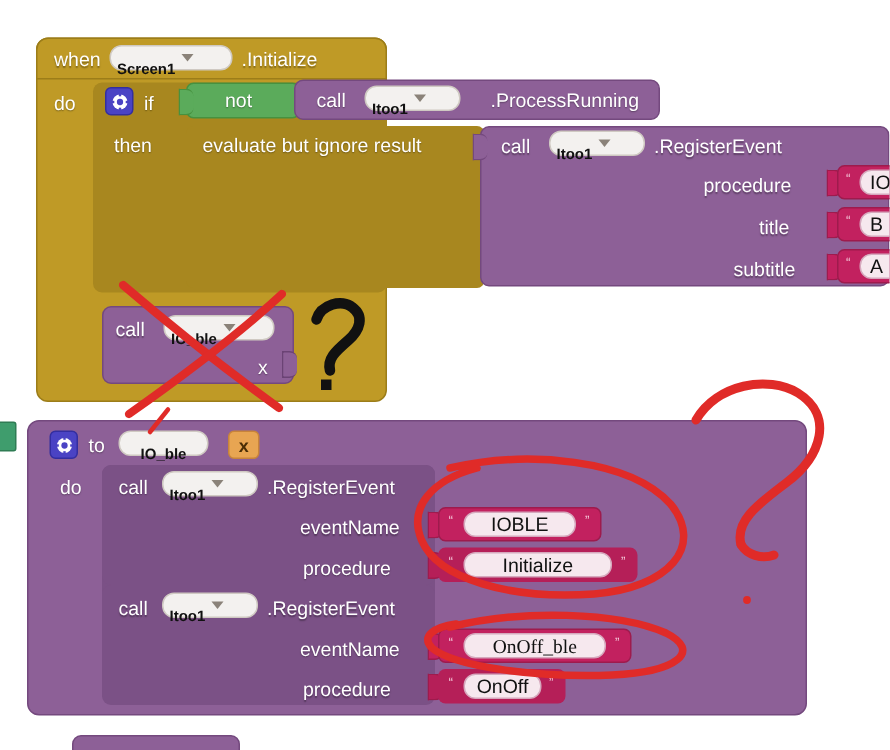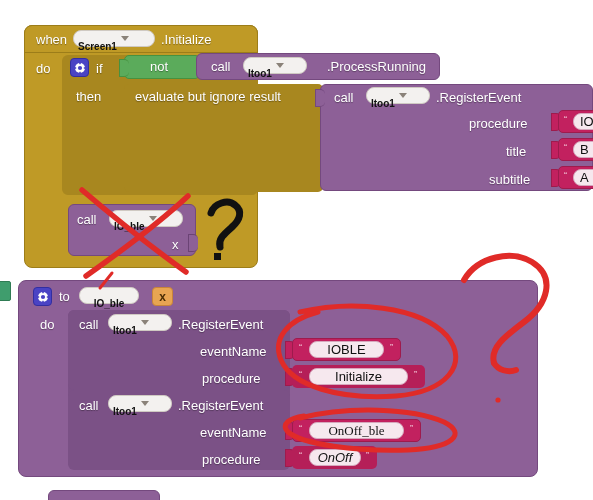--- a/index.html
+++ b/index.html
@@ -245,21 +245,21 @@
     <span class="ftxt">OnOff_ble</span>
   </div>
 
   <span class="lbl" style="left:202px;top:453px;">procedure</span>
   <div class="plug" style="left:285px;top:449px;">
     <i style="background:#b51f58;border:1px solid #9e1b4d;border-right:none;"></i>
   </div>
   <div class="blk crimson2" style="left:292px;top:446px;width:85px;height:23px;border-radius:5px;"></div>
   <span class="q" style="left:299px;top:451px;">“</span>
   <span class="q" style="left:366px;top:451px;">”</span>
-  <div class="strfield" style="left:309px;top:449px;width:52px;justify-content:center;font-style:italic;">
+  <div class="strfield" style="left:309px;top:449px;width:52px;justify-content:center;">
     <span class="ftxt">OnOff</span>
   </div>
 
   <div class="blk purple" style="left:48px;top:490px;width:112px;height:22px;border-radius:6px 6px 0 0;"></div>
 
   <svg id="ann" viewBox="0 0 593 500" xmlns="http://www.w3.org/2000/svg">
     <g fill="none" stroke="#e02b28" stroke-linecap="round" stroke-linejoin="round">
 
       <path d="M82,190 C110,214 150,246 186,272" stroke-width="5.5"></path>
       <path d="M188,196 C160,222 120,252 86,276" stroke-width="5.5"></path>

